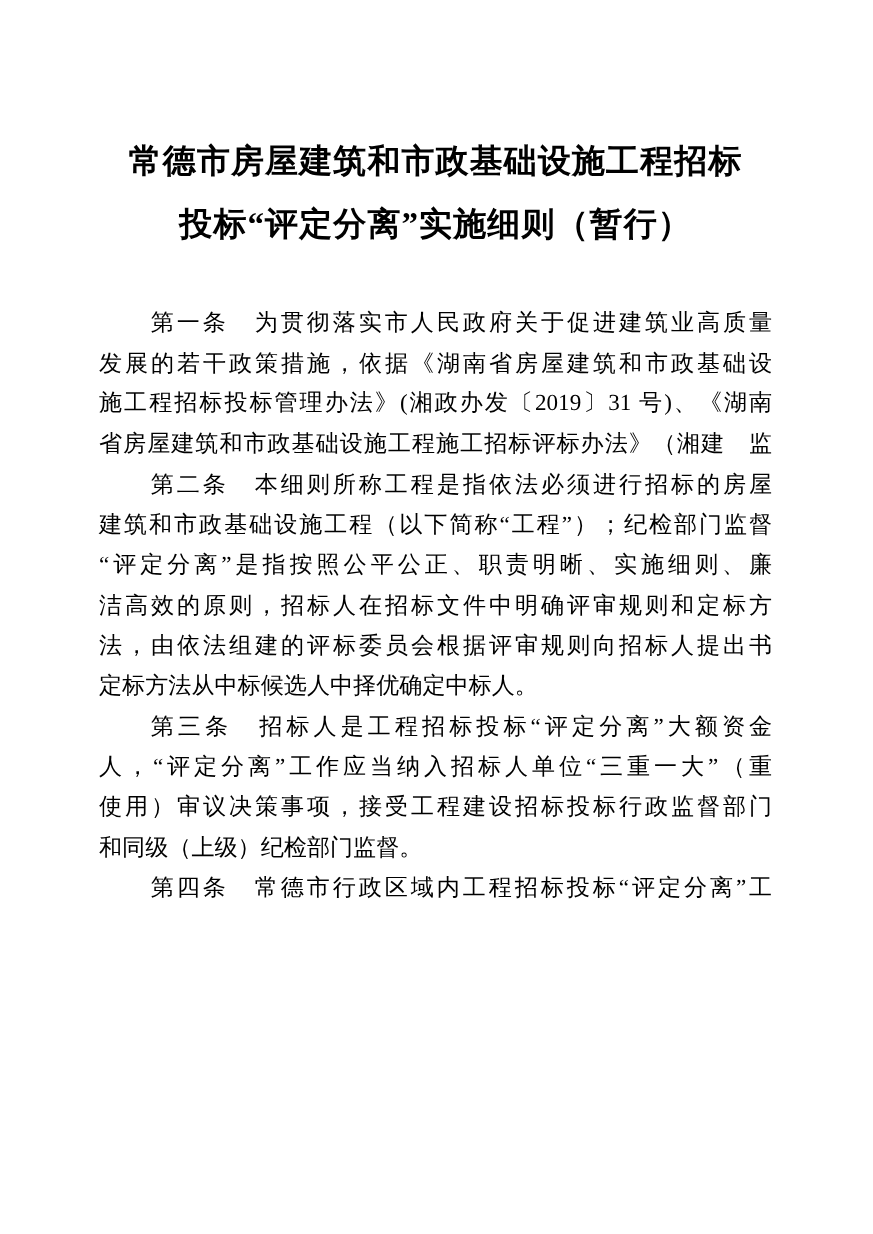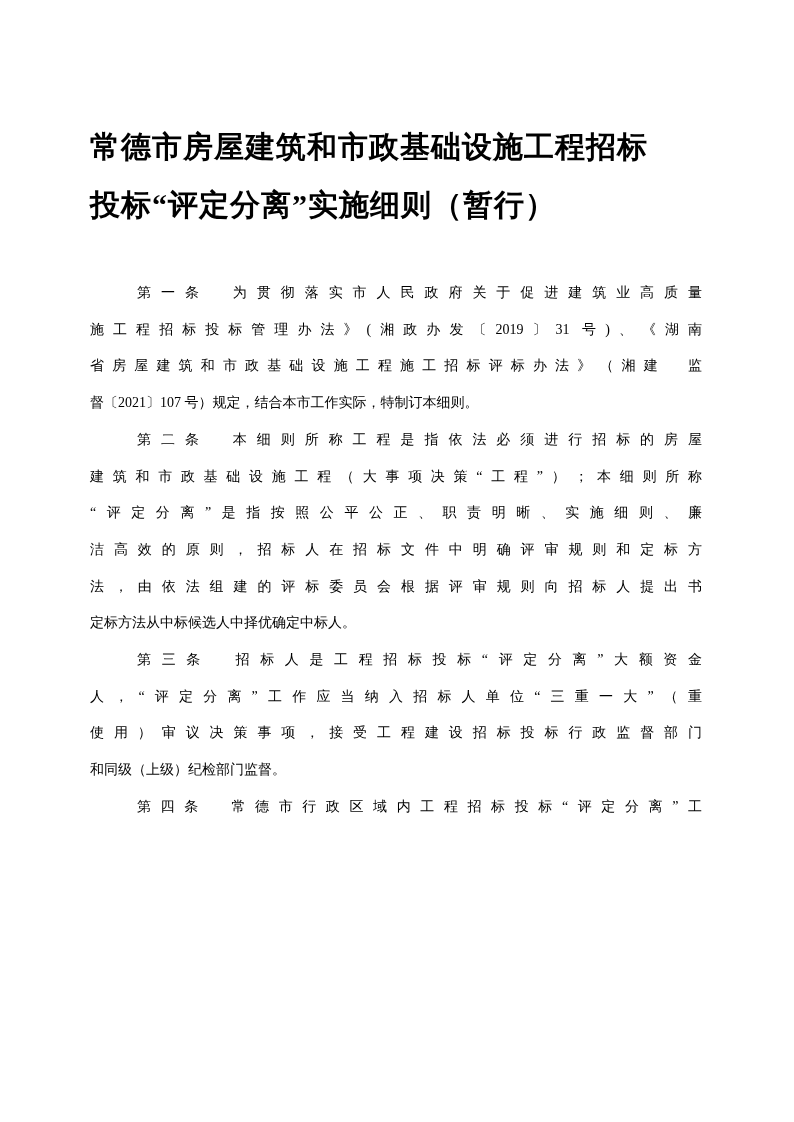--- a/index.html
+++ b/index.html
@@ -17,29 +17,30 @@
     overflow: hidden;
   }
   .doc {
     position: absolute;
     left: 90px;
     top: 118px;
     width: 612px;
   }
   .title {
     margin: 0 0 41px 0;
+    text-align: center;
     font-size: 30px;
     font-weight: 700;
     line-height: 58px;
     letter-spacing: 1px;
     color: #000000;
   }
   .para { margin: 0; padding: 0; }
   .tline {
-    font-size: 14px;
+    font-size: 21px;
     line-height: 36.7px;
     text-align: justify;
     text-align-last: justify;
     color: #000000;
   }
   .tline.indent { text-indent: 47px; }
   .tline.last { text-align-last: left; }
 </style>
 </head>
 <body>
@@ -47,28 +48,28 @@
 <div class="page">
   <div class="doc">
 
     <h1 class="title">
       <div>常德市房屋建筑和市政基础设施工程招标</div>
       <div>投标“评定分离”实施细则（暂行）</div>
     </h1>
 
     <div class="para">
       <div class="tline indent">第一条　为贯彻落实市人民政府关于促进建筑业高质量</div>
+      <div class="tline">发展的若干政策措施，依据《湖南省房屋建筑和市政基础设</div>
       <div class="tline">施工程招标投标管理办法》(湘政办发〔2019〕31 号)、《湖南</div>
       <div class="tline">省房屋建筑和市政基础设施工程施工招标评标办法》（湘建　监</div>
-      <div class="tline last">督〔2021〕107 号）规定，结合本市工作实际，特制订本细则。</div>
     </div>
 
     <div class="para">
       <div class="tline indent">第二条　本细则所称工程是指依法必须进行招标的房屋</div>
-      <div class="tline">建筑和市政基础设施工程（大事项决策“工程”）；本细则所称</div>
+      <div class="tline">建筑和市政基础设施工程（以下简称“工程”）；纪检部门监督</div>
       <div class="tline">“评定分离”是指按照公平公正、职责明晰、实施细则、廉</div>
       <div class="tline">洁高效的原则，招标人在招标文件中明确评审规则和定标方</div>
       <div class="tline">法，由依法组建的评标委员会根据评审规则向招标人提出书</div>
       <div class="tline last">定标方法从中标候选人中择优确定中标人。</div>
     </div>
 
     <div class="para">
       <div class="tline indent">第三条　招标人是工程招标投标“评定分离”大额资金</div>
       <div class="tline">人，“评定分离”工作应当纳入招标人单位“三重一大”（重</div>
       <div class="tline">使用）审议决策事项，接受工程建设招标投标行政监督部门</div>

